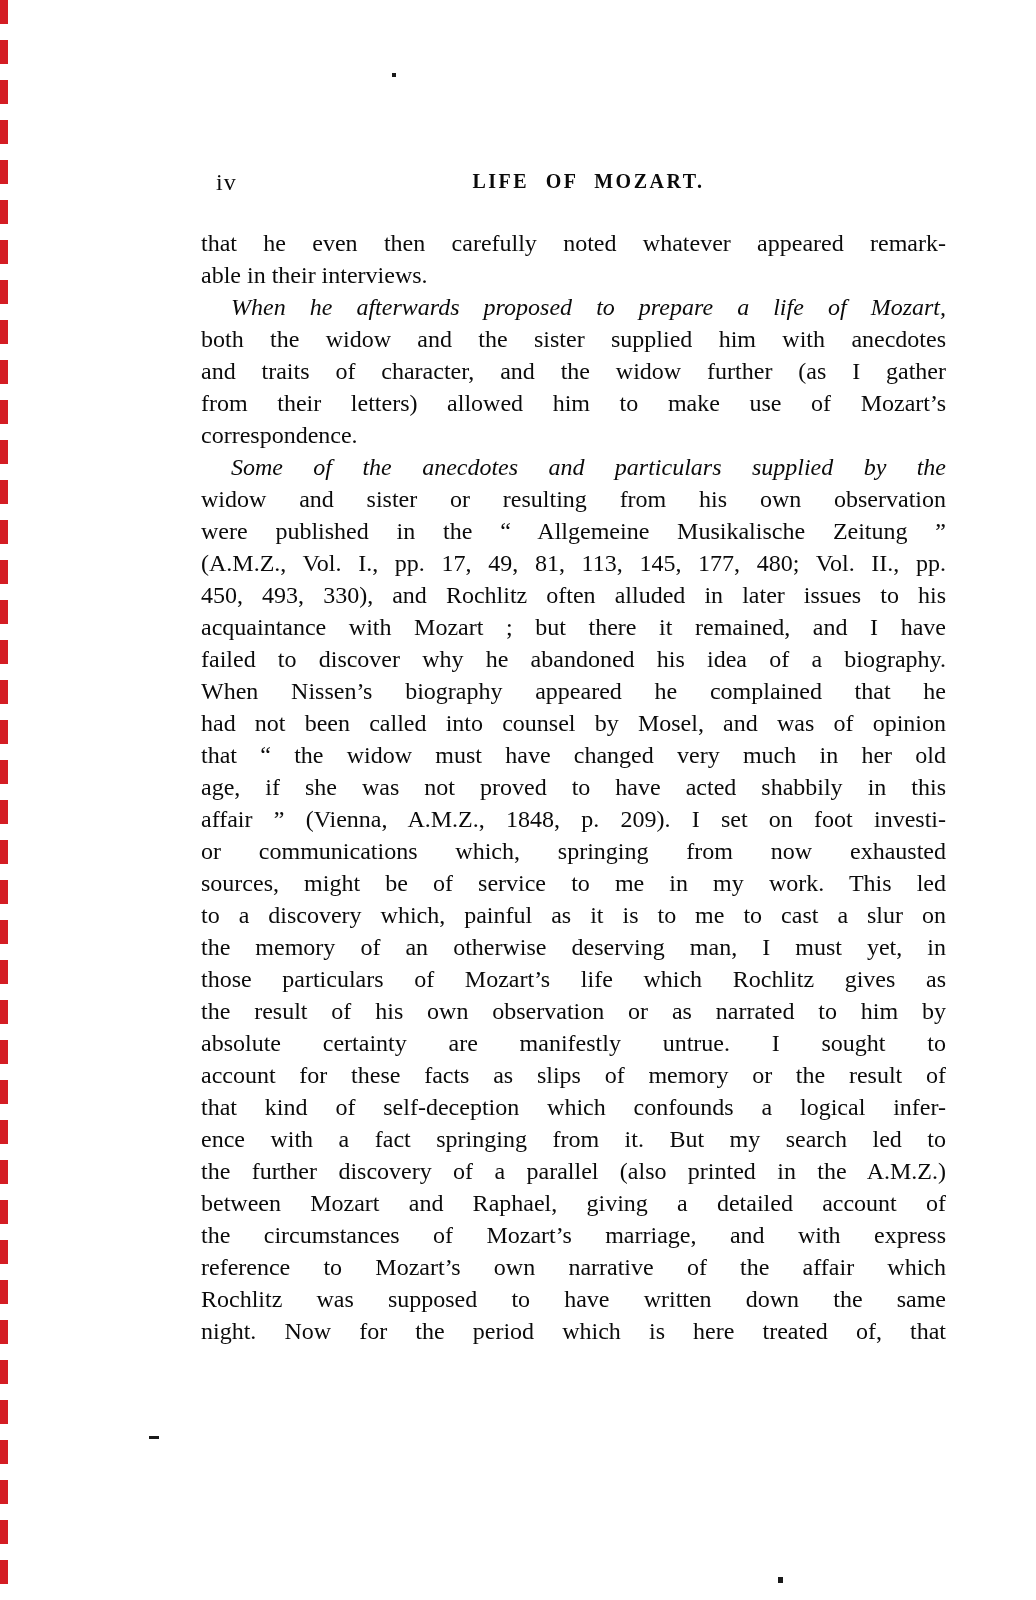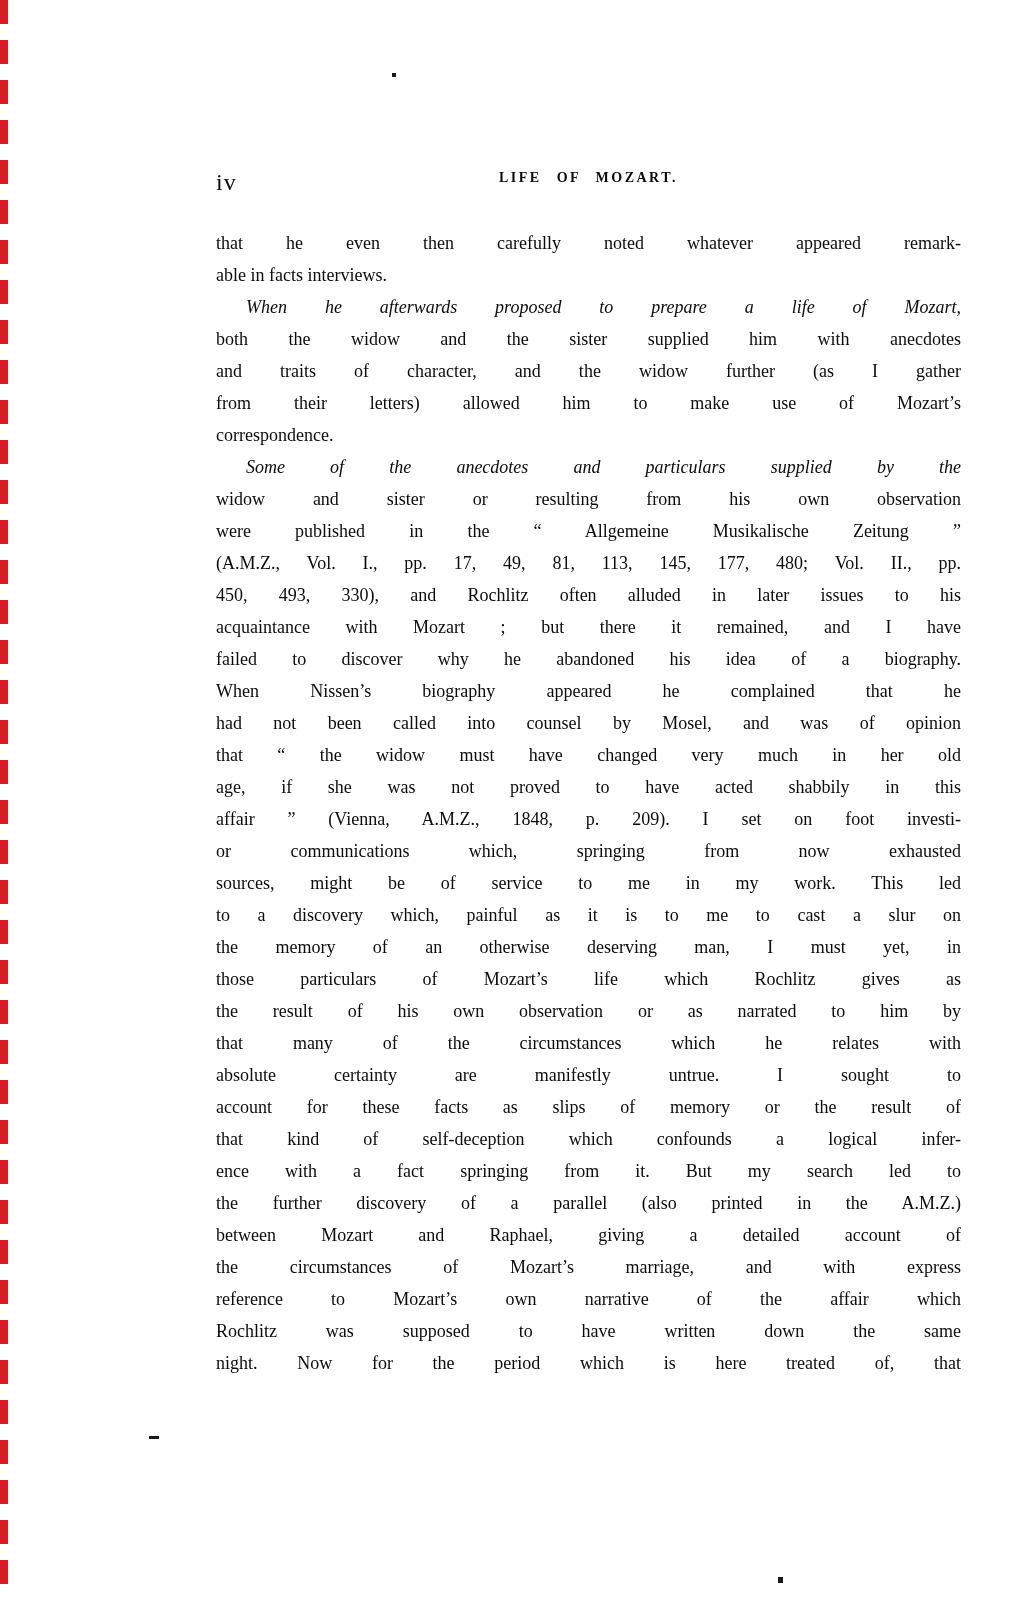--- a/index.html
+++ b/index.html
@@ -43,31 +43,31 @@
     top: 1px;
     font-size: 24px;
     letter-spacing: 1px;
   }
   #running-title {
     position: absolute;
     left: 0;
     top: 2px;
     width: 100%;
     text-align: center;
-    font-size: 14px;
+    font-size: 20px;
     font-weight: 700;
     letter-spacing: 2.5px;
     word-spacing: 9px;
   }
   #body-text {
     position: absolute;
-    left: 216px;
+    left: 201px;
     top: 227px;
     width: 745px;
-    font-size: 18px;
+    font-size: 24px;
     line-height: 32px;
   }
   .line {
     height: 32px;
     overflow: hidden;
     white-space: normal;
   }
   .line.just {
     text-align: justify;
   }
@@ -96,21 +96,21 @@
 <div id="page" style="background: rgb(255, 255, 255); color: rgb(11, 11, 11);">
   <div id="edge-marks"></div>
 
   <div id="header">
     <span id="folio">iv</span>
     <span id="running-title">LIFE OF MOZART.</span>
   </div>
 
   <div id="body-text">
       <div class="line just">that he even then carefully noted whatever appeared remark-</div>
-      <div class="line">able in facts interviews.</div>
+      <div class="line">able in their interviews.</div>
       <div class="line just ind">When he afterwards proposed to prepare a life of Mozart,</div>
       <div class="line just">both the widow and the sister supplied him with anecdotes</div>
       <div class="line just">and traits of character, and the widow further (as I gather</div>
       <div class="line just">from their letters) allowed him to make use of Mozart’s</div>
       <div class="line">correspondence.</div>
       <div class="line just ind">Some of the anecdotes and particulars supplied by the</div>
       <div class="line just">widow and sister or resulting from his own observation</div>
       <div class="line just">were published in the “ Allgemeine Musikalische Zeitung ”</div>
       <div class="line just">(A.M.Z., Vol. I., pp. 17, 49, 81, 113, 145, 177, 480; Vol. II., pp.</div>
       <div class="line just">450, 493, 330), and Rochlitz often alluded in later issues to his</div>
@@ -120,21 +120,20 @@
       <div class="line just">had not been called into counsel by Mosel, and was of opinion</div>
       <div class="line just">that “ the widow must have changed very much in her old</div>
       <div class="line just">age, if she was not proved to have acted shabbily in this</div>
       <div class="line just">affair ” (Vienna, A.M.Z., 1848, p. 209).  I set on foot investi-</div>
       <div class="line just">or communications which, springing from now exhausted</div>
       <div class="line just">sources, might be of service to me in my work.  This led</div>
       <div class="line just">to a discovery which, painful as it is to me to cast a slur on</div>
       <div class="line just">the memory of an otherwise deserving man, I must yet, in</div>
       <div class="line just">those particulars of Mozart’s life which Rochlitz gives as</div>
       <div class="line just">the result of his own observation or as narrated to him by</div>
-      <div class="line just">that many of the circumstances which he relates with</div>
       <div class="line just">absolute certainty are manifestly untrue.  I sought to</div>
       <div class="line just">account for these facts as slips of memory or the result of</div>
       <div class="line just">that kind of self-deception which confounds a logical infer-</div>
       <div class="line just">ence with a fact springing from it.  But my search led to</div>
       <div class="line just">the further discovery of a parallel (also printed in the A.M.Z.)</div>
       <div class="line just">between Mozart and Raphael, giving a detailed account of</div>
       <div class="line just">the circumstances of Mozart’s marriage, and with express</div>
       <div class="line just">reference to Mozart’s own narrative of the affair which</div>
       <div class="line just">Rochlitz was supposed to have written down the same</div>
       <div class="line just">night.  Now for the period which is here treated of, that</div>

